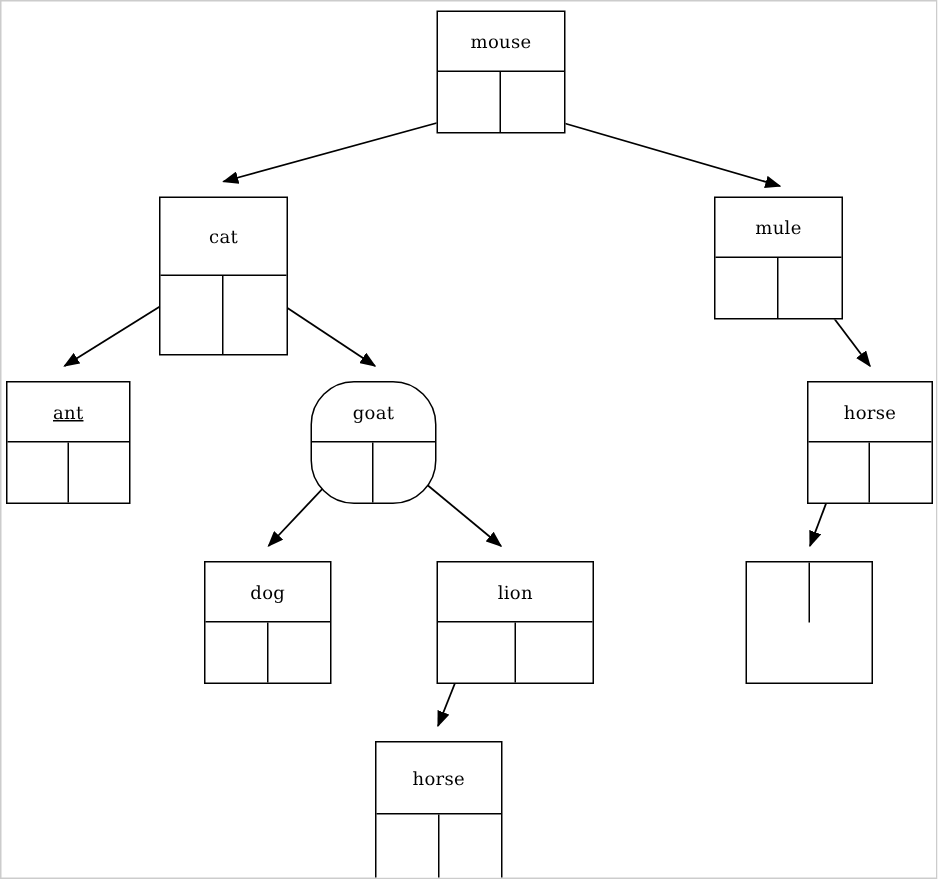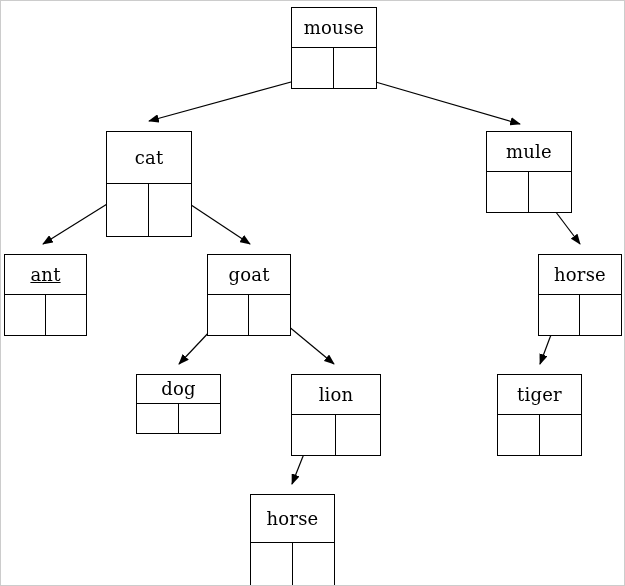--- a/index.html
+++ b/index.html
@@ -33,21 +33,21 @@
     border: 1.6px solid #000000;
   }
   .node-label {
     box-sizing: border-box;
     width: 100%;
     height: 50%;
     border-bottom: 1.6px solid #000000;
     display: flex;
     align-items: center;
     justify-content: center;
-    font-size: 18px;
+    font-size: 12px;
     color: #000000;
     line-height: 1;
     letter-spacing: 0.2px;
     white-space: nowrap;
   }
   .node-ptrs {
     box-sizing: border-box;
     width: 100%;
     height: 50%;
     display: flex;
@@ -93,64 +93,63 @@
           <div class="ptr-cell right"></div>
         </div>
       </div>
       <div class="node" style="left: 105px; top: 130px; width: 86px; height: 106px;">
         <div class="node-label">cat</div>
         <div class="node-ptrs">
           <div class="ptr-cell left"></div>
           <div class="ptr-cell right"></div>
         </div>
       </div>
-      <div class="node" style="left: 475px; top: 130px; width: 86px; height: 82px; margin-left: 10px;">
+      <div class="node" style="left: 475px; top: 130px; width: 86px; height: 82px;">
         <div class="node-label">mule</div>
         <div class="node-ptrs">
           <div class="ptr-cell left"></div>
           <div class="ptr-cell right"></div>
         </div>
       </div>
       <div class="node" style="left: 3px; top: 253px; width: 83px; height: 82px; text-decoration: underline;">
         <div class="node-label">ant</div>
         <div class="node-ptrs">
           <div class="ptr-cell left"></div>
           <div class="ptr-cell right"></div>
         </div>
       </div>
-      <div class="node" style="left: 206px; top: 253px; width: 84px; height: 82px;">
+      <div class="node" style="left: 206px; top: 253px; width: 84px; height: 82px; border-radius: 29px;">
         <div class="node-label">goat</div>
         <div class="node-ptrs">
           <div class="ptr-cell left"></div>
           <div class="ptr-cell right"></div>
         </div>
       </div>
       <div class="node" style="left: 537px; top: 253px; width: 84px; height: 82px;">
         <div class="node-label">horse</div>
         <div class="node-ptrs">
           <div class="ptr-cell left"></div>
           <div class="ptr-cell right"></div>
         </div>
       </div>
-      <div class="node" style="left: 135px; top: 373px; width: 85px; height: 60px;">
+      <div class="node" style="left: 135px; top: 373px; width: 85px; height: 82px;">
         <div class="node-label">dog</div>
         <div class="node-ptrs">
           <div class="ptr-cell left"></div>
           <div class="ptr-cell right"></div>
         </div>
       </div>
-      <div class="node" style="left: 290px; top: 373px; width: 90px; height: 82px;">
+      <div class="node" style="left: 290px; top: 373px; width: 105px; height: 82px;">
         <div class="node-label">lion</div>
         <div class="node-ptrs">
           <div class="ptr-cell left"></div>
           <div class="ptr-cell right"></div>
         </div>
       </div>
       <div class="node" style="left: 496px; top: 373px; width: 85px; height: 82px;">
-        <div class="node-label">tiger</div>
         <div class="node-ptrs">
           <div class="ptr-cell left"></div>
           <div class="ptr-cell right"></div>
         </div>
       </div>
       <div class="node" style="left: 249px; top: 493px; width: 85px; height: 98px;">
         <div class="node-label">horse</div>
         <div class="node-ptrs">
           <div class="ptr-cell left"></div>
           <div class="ptr-cell right"></div>

